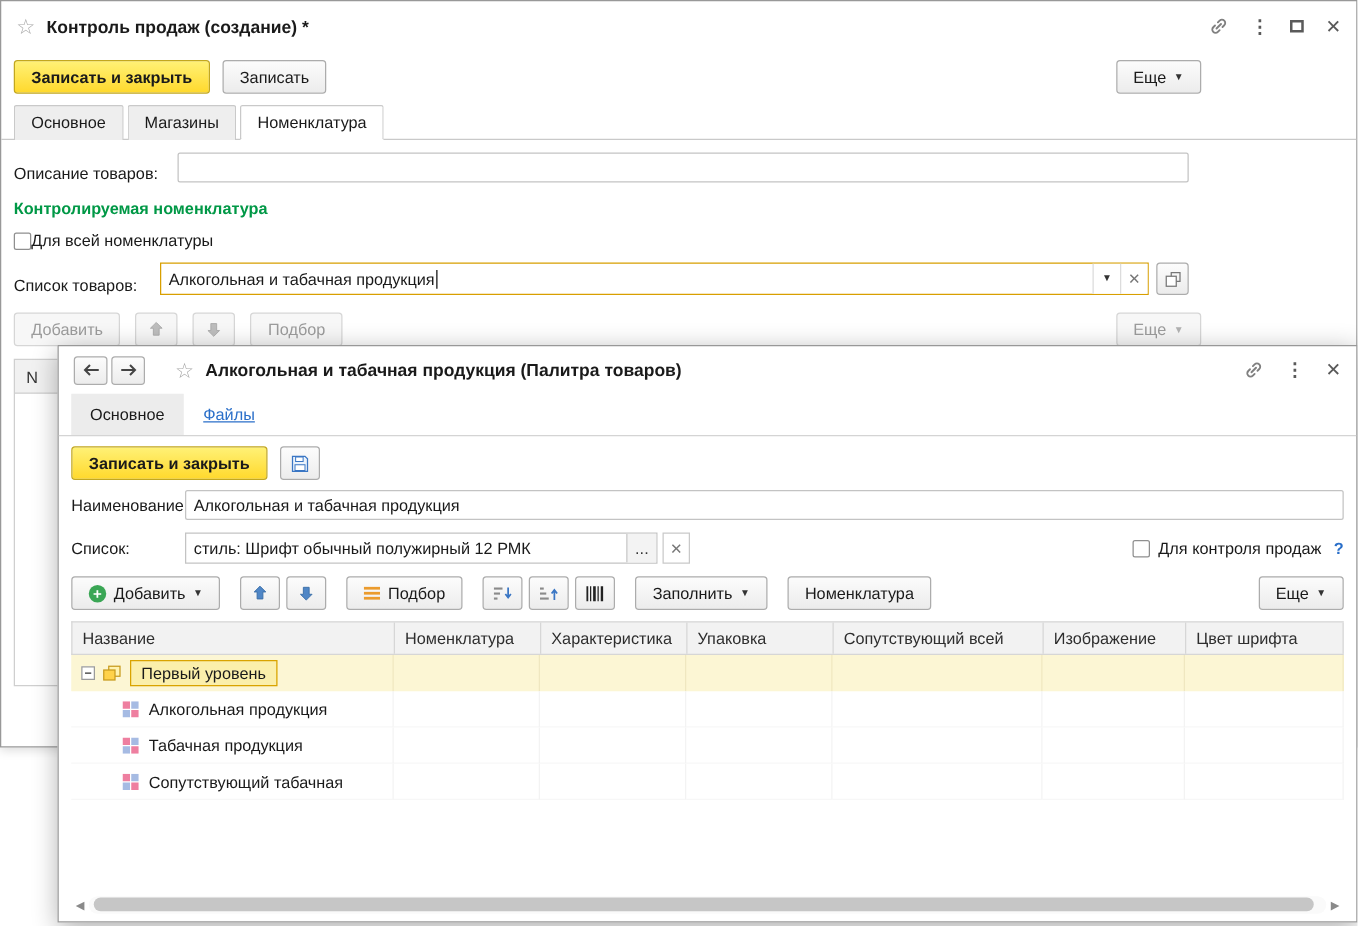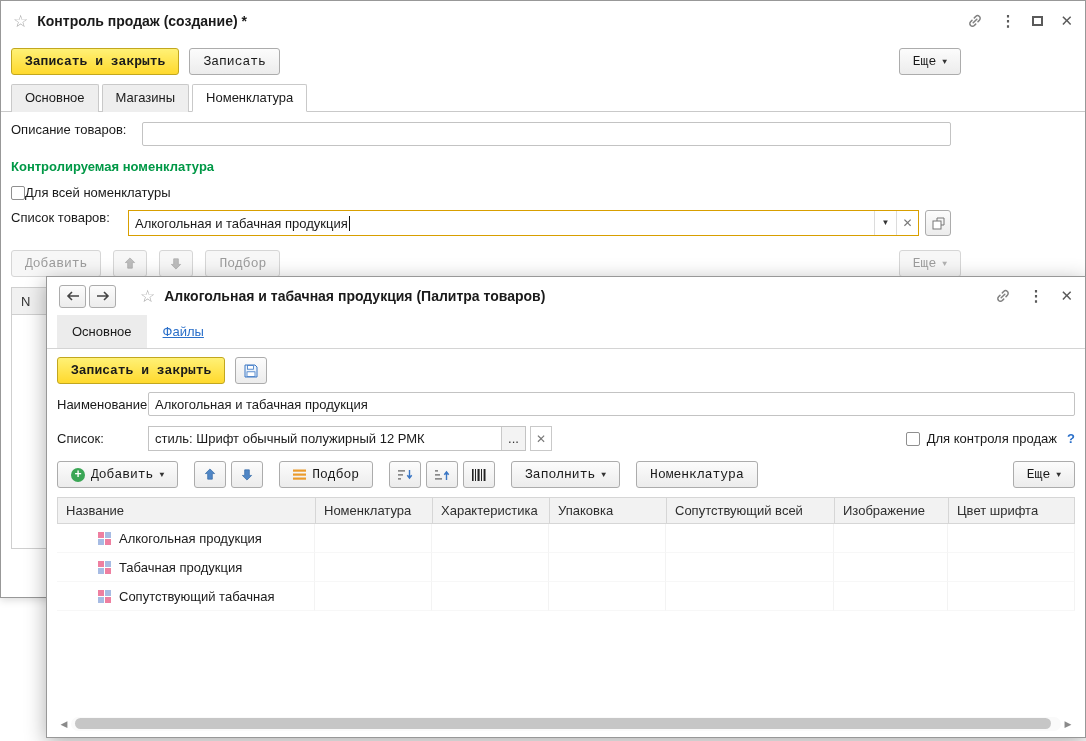--- a/index.html
+++ b/index.html
@@ -1,19 +1,19 @@
 <!DOCTYPE html>
 <html><head>
 <meta charset="utf-8">
 <style>
   * { margin:0; padding:0; box-sizing:border-box; }
   html,body { width:1086px; height:741px; }
   body { font-family:"Liberation Sans",sans-serif; font-size:13px; color:#1a1a1a;
          background:#fff; position:relative; overflow:hidden; }
-  button { font-family:Liberation Mono, monospace; }
+  button { font-family:Liberation Sans, sans-serif; }
 
   .window { position:absolute; background:#fff; border:1px solid #989898; }
   #back-window  { left:0; top:0; width:1086px; height:598px; box-shadow:0 2px 8px rgba(0,0,0,.15); }
   #front-window { left:46px; top:276px; width:1040px; height:462px; box-shadow:0 5px 20px rgba(0,0,0,.32); }
 
   .titlebar { display:flex; align-items:center; height:40px; padding:0 12px; }
   #front-window .titlebar { height:38px; }
   .star { color:#a8a8a8; font-size:17px; line-height:1; cursor:pointer; }
   .title { font-weight:bold; font-size:14px; margin-left:9px; white-space:nowrap; }
   .win-icons { margin-left:auto; display:flex; align-items:center; gap:17px; }
@@ -32,21 +32,21 @@
   .caret { font-size:8px; color:#333; line-height:1; }
   .btn.disabled .caret { color:#b2b2b2; }
   .spacer { flex:1; }
 
   .tabs { display:flex; gap:3px; padding:0 10px; border-bottom:1px solid #c9c9c9; }
   .tab { padding:5px 13px 6px; background:#eee; border:1px solid #c9c9c9; border-bottom:none;
          border-radius:2px 2px 0 0; margin-bottom:-1px; cursor:pointer; }
   .tab.active { background:#fff; border-bottom:1px solid #fff; }
 
   .back-content { padding:10px; width:960px; }
-  .field-row { display:flex; align-items:flex-start; margin-bottom:9px; }
+  .field-row { display:flex; align-items:flex-end; margin-bottom:9px; }
   .flabel { flex:none; }
   .w-desc-label  { width:131px; }
   .w-goods-label { width:117px; }
   .input { height:24px; border:1px solid #c3c3c3; border-radius:2px; padding:2px 6px;
            font:inherit; color:#1a1a1a; background:#fff; outline:none; }
   .grow { flex:1; }
   .section-title { color:#009846; font-weight:bold; margin:13px 0 11px; }
   .check-row { display:flex; align-items:flex-end; gap:0; margin-bottom:10px; }
   .checkbox { width:14px; height:14px; border:1px solid #8f8f8f; border-radius:2px; background:#fff;
               flex:none; cursor:pointer; }
@@ -367,20 +367,38 @@
     <div class="grid-header">
       <span class="gh-cell c0">Название</span>
       <span class="gh-cell c1">Номенклатура</span>
       <span class="gh-cell c2">Характеристика</span>
       <span class="gh-cell c3">Упаковка</span>
       <span class="gh-cell c4">Сопутствующий всей</span>
       <span class="gh-cell c5">Изображение</span>
       <span class="gh-cell c6">Цвет шрифта</span>
     </div>
 
+    <div class="grid-row group">
+      <span class="g-cell c0">
+        <span class="expander"></span>
+        <span class="group-icon">
+          <svg width="15" height="14" viewBox="0 0 15 14">
+              <rect x="5" y="1" width="9" height="8" fill="#fff3b0" stroke="#c89b1e"></rect>
+              <rect x="1" y="4" width="9" height="8" fill="#ffd24a" stroke="#c89b1e"></rect>
+            </svg>
+        </span>
+        <span class="sel-box">Первый уровень</span>
+      </span>
+      <span class="g-cell c1"></span>
+      <span class="g-cell c2"></span>
+      <span class="g-cell c3"></span>
+      <span class="g-cell c4"></span>
+      <span class="g-cell c5"></span>
+      <span class="g-cell c6"></span>
+    </div>
 
     <div class="grid-row item">
       <span class="g-cell c0 item-first">
         <span class="row-icon">
           <svg width="13" height="13" viewBox="0 0 13 13">
               <rect x="0" y="0" width="6" height="6" fill="#ee7fa0"></rect>
               <rect x="7" y="0" width="6" height="6" fill="#a6bbe3"></rect>
               <rect x="0" y="7" width="6" height="6" fill="#a6bbe3"></rect>
               <rect x="7" y="7" width="6" height="6" fill="#ee7fa0"></rect>
             </svg>

